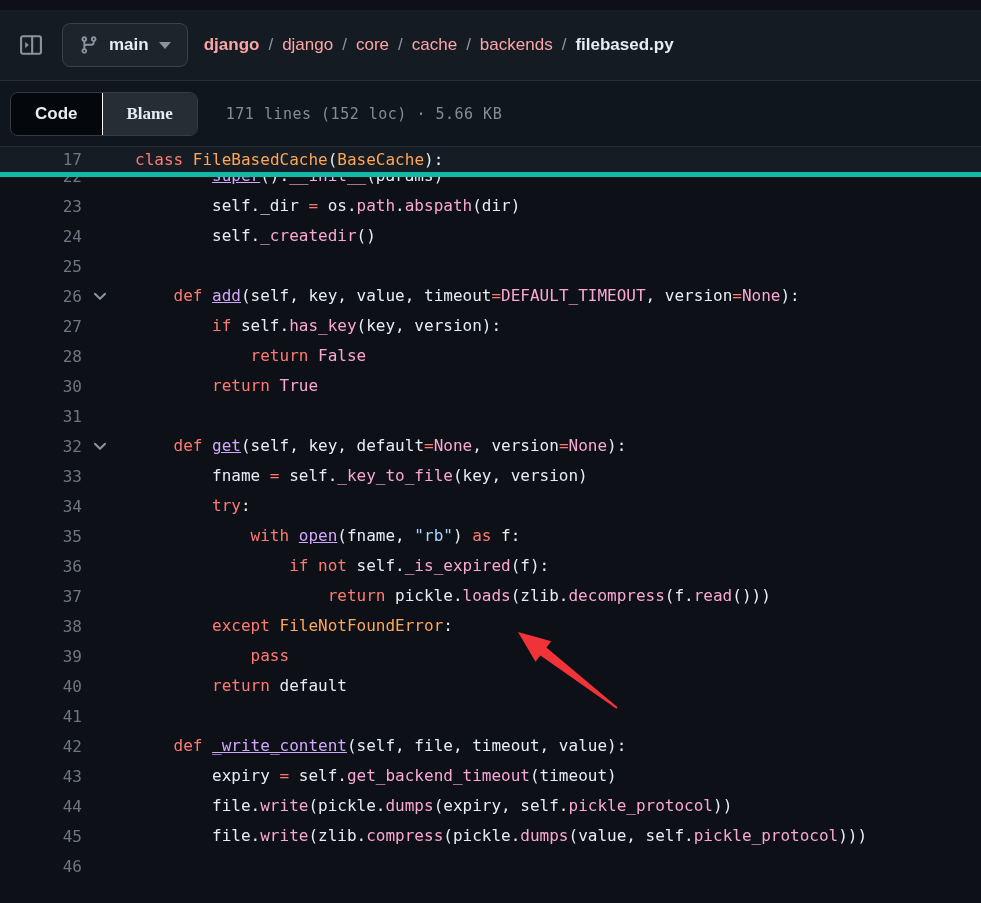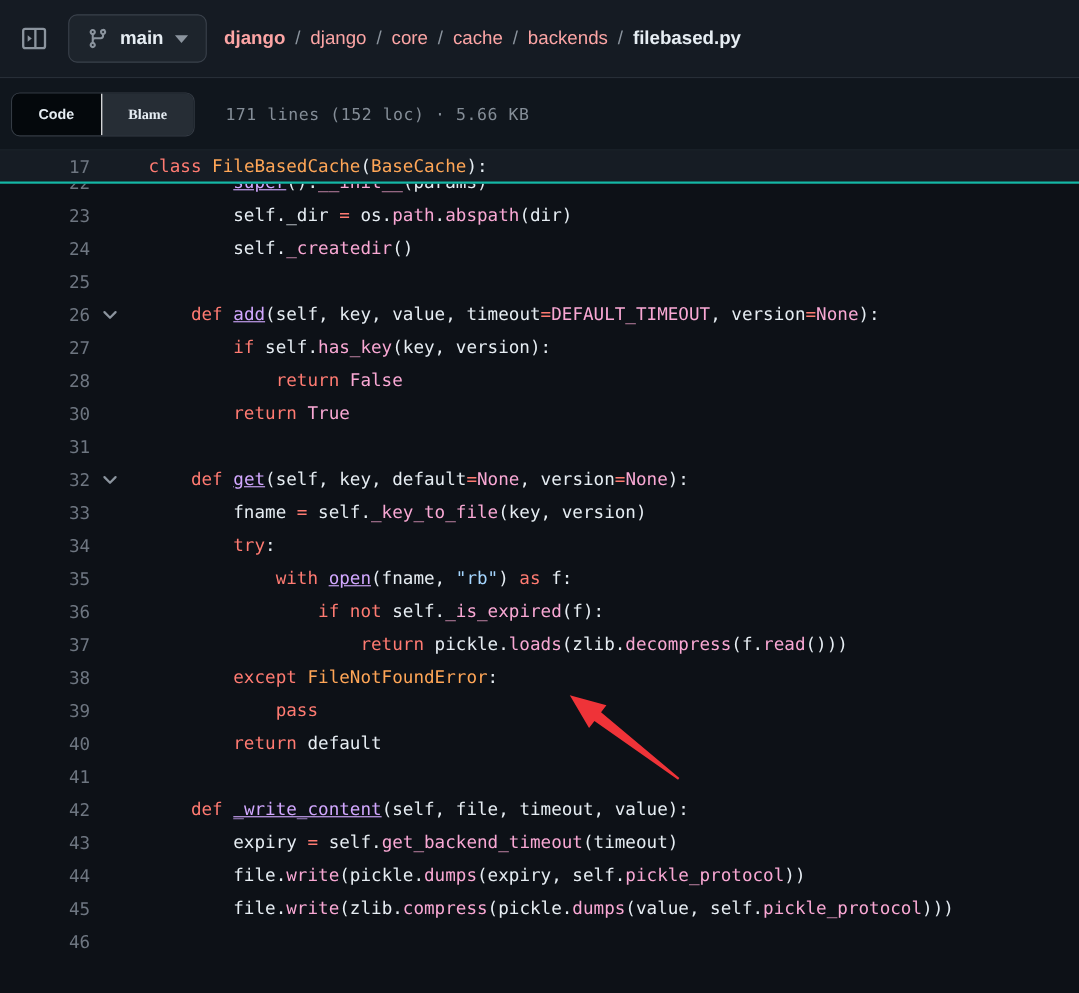--- a/index.html
+++ b/index.html
@@ -11,20 +11,21 @@
     position:relative;
   }
   
   .topbar {
     height:70px;
     background:#151b23;
     display:flex;
     align-items:center;
     padding:0 16px;
     gap:16px;
+    margin-top:10px;
   }
   .panel-btn {
     width:30px; height:30px;
     display:flex; align-items:center; justify-content:center;
     background:transparent; border:none; cursor:pointer;
   }
   .branch-btn {
     display:flex; align-items:center; gap:10px;
     height:44px;
     padding:0 16px;
@@ -62,21 +63,21 @@
     align-items:center;
     padding:0 10px;
   }
   .seg-control {
     display:flex;
     border:1px solid #343b44;
     border-radius:8px;
     overflow:hidden;
   }
   .seg {
-    font-size:13px;
+    font-size:17px;
     font-weight:bold;
     padding:11px 24px;
     cursor:pointer;
     border:none;
     color:#e6edf3;
     font-family:"Liberation Sans", sans-serif;
   }
   .seg.active { background:#04080c; }
   .seg.inactive { background:#262d35; border-left:1px solid #ffffff;font-family:Liberation Serif, serif; }
   .file-meta {
@@ -100,21 +101,21 @@
     height:30px;
     align-items:center;
     position:relative;
     z-index:1;
   }
   .sticky-row {
     position:absolute;
     top:0; left:0; right:0;
     height:30px;
     background:#161c24;
-    border-bottom:2px solid #14b8a6;
+    border-bottom:5px solid #14b8a6;
     display:flex;
     align-items:center;
     z-index:3;
   }
   .ln {
     width:82px;
     flex:0 0 82px;
     text-align:right;
     font-family:"DejaVu Sans Mono", monospace;
     font-size:16px;

